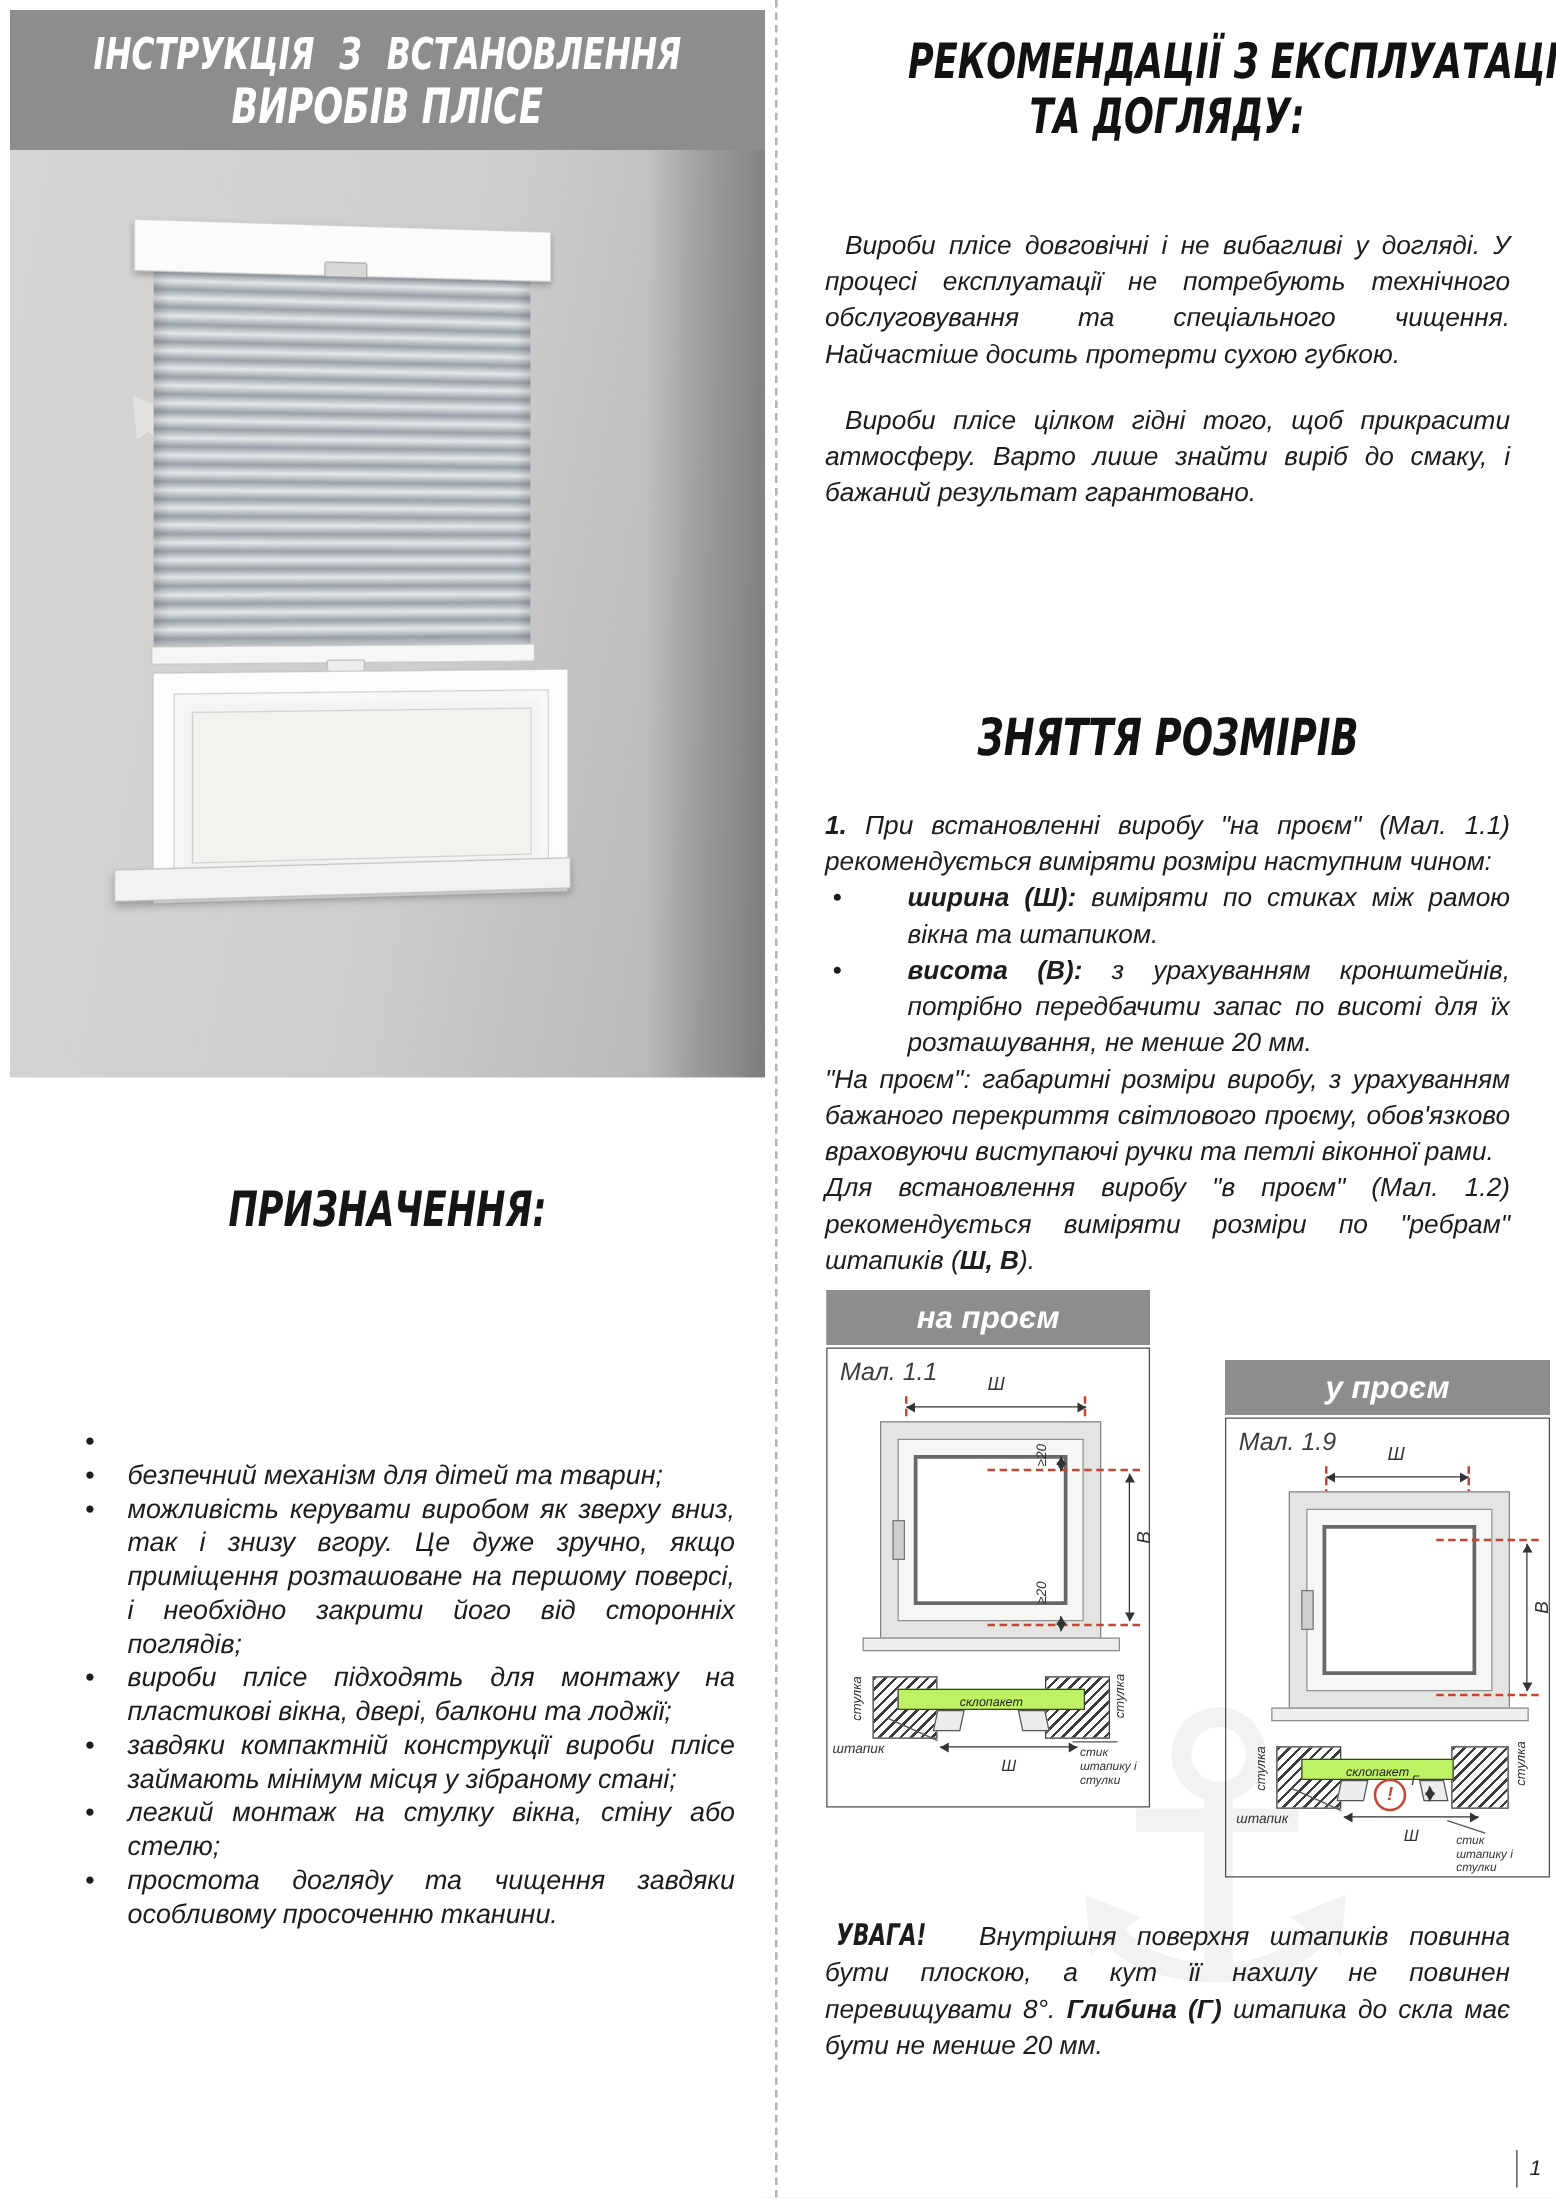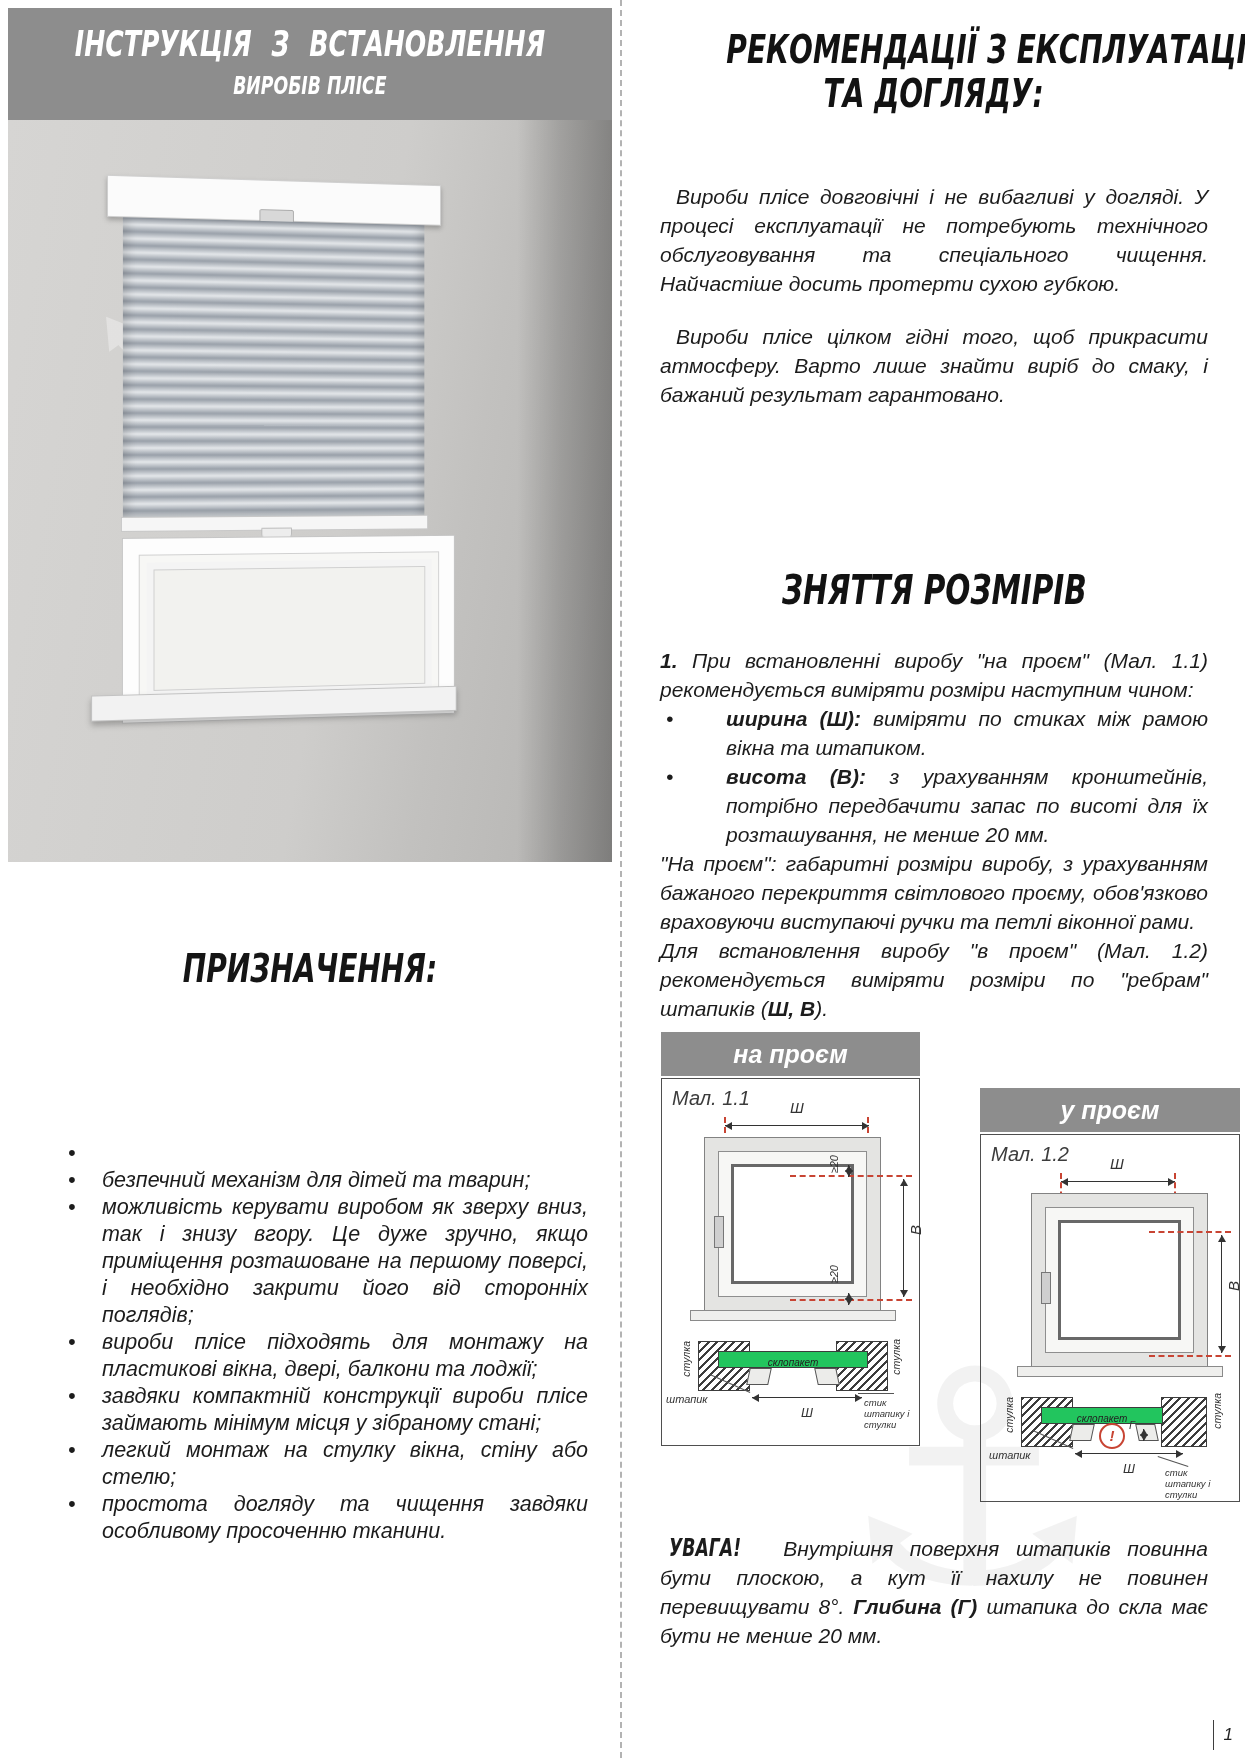--- a/index.html
+++ b/index.html
@@ -7,21 +7,21 @@
         font-family:"Liberation Sans",sans-serif;color:#1c1c1c;overflow:hidden;font-style:italic;}
   .abs{position:absolute;}
   .cond{font-family:"DejaVu Sans",sans-serif;font-weight:bold;font-stretch:condensed;}
   .sq{display:inline-block;transform:scaleX(0.8);transform-origin:center;white-space:nowrap;}
   .just{text-align:justify;}
   .b{font-weight:bold;}
   
   .lhead{left:8px;top:8px;width:604px;height:112px;background:#8d8d8d;color:#fff;
          display:flex;flex-direction:column;justify-content:center;align-items:center;text-align:center;}
   .lhead .l1{font-size:35px;line-height:44px;word-spacing:14px;}
-  .lhead .l2{font-size:24px;line-height:40px;}
+  .lhead .l2{font-size:39px;line-height:40px;}
   
   .photo{left:8px;top:120px;width:604px;height:742px;background:linear-gradient(100deg,#d6d5d3 0%,#cecdcb 55%,#c2c1bf 72%,#b4b3b1 100%);overflow:hidden;}
   .corner{right:0;top:0;width:95px;height:100%;background:linear-gradient(to right,rgba(0,0,0,0) 0%,rgba(0,0,0,0.16) 45%,rgba(0,0,0,0.30) 100%);}
   .wm{font-family:"DejaVu Sans",sans-serif;line-height:1;pointer-events:none;}
   .winunit{left:105px;top:55px;width:335px;height:560px;transform:perspective(1100px) rotateY(7deg);transform-origin:left center;}
   .cornice{left:-6px;top:0;width:347px;height:40px;background:#fbfbfb;border:1px solid #cfcfcf;box-shadow:0 3px 5px rgba(0,0,0,0.25);}
   .chandle{left:150px;top:30px;width:34px;height:12px;background:#d8d8d8;border:1px solid #aaa;border-radius:2px;}
   .blind{left:10px;top:42px;width:315px;height:300px;
          background:repeating-linear-gradient(to bottom,#99a0a9 0px,#e4e7ea 7px,#99a0a9 14px);
          box-shadow:inset 6px 0 8px rgba(0,0,0,0.12), inset -6px 0 8px rgba(0,0,0,0.12);}
@@ -68,21 +68,21 @@
   .varrow:before{top:0;border-bottom:7px solid #333;}
   .varrow:after{bottom:0;border-top:7px solid #333;}
   .rdv{width:0;border-left:2.5px dashed #c84433;}
   .rdh{height:0;border-top:2.5px dashed #c84433;}
   .dwall{background:#e4e4e2;border:1px solid #828282;}
   .dframe{position:absolute;inset:13px;background:#f7f7f5;border:1px solid #8e8e8e;}
   .dglass{position:absolute;inset:12px;background:#ffffff;border:3px solid #686868;}
   .dhandle{position:absolute;left:-5px;top:64px;width:8px;height:30px;background:#cfcfcf;border:1px solid #777;}
   .dsill{background:#efefed;border:1px solid #8a8a8a;}
   .hatch{background:repeating-linear-gradient(135deg,#3c3c3c 0,#3c3c3c 2px,#ffffff 2px,#ffffff 6px);border:1px solid #3c3c3c;}
-  .gbar{background:#22c55e;border:1px solid #3c3c3c;text-align:center;}
+  .gbar{background:#bef264;border:1px solid #3c3c3c;text-align:center;}
   .gbar span{font-size:10px;color:#222;line-height:15px;}
   .trap{background:#ececea;border:1px solid #555;}
   .vtext{writing-mode:vertical-rl;transform:rotate(180deg);}
   .cline{border-top:1.2px solid #555;height:0;}
   .warncircle{width:22px;height:22px;border:2.5px solid #c84433;border-radius:50%;color:#c84433;
               font-weight:bold;font-size:15px;text-align:center;line-height:21px;background:rgba(255,255,255,0.85);}
   .styk{font-size:9.5px;line-height:1.18;color:#333;}
   .attn{left:660px;top:1534px;width:548px;}
   .attn p{margin:0;}
   .attnlab{font-size:24px;letter-spacing:0;}
@@ -220,21 +220,21 @@
       <div class="abs harrow" style="left:90px;top:318px;width:110px;"></div>
       <div class="abs slab" style="left:90px;top:326px;width:110px;text-align:center;font-size:13px;">Ш</div>
       <div class="abs cline" style="left:196px;top:314px;width:36px;"></div>
       <div class="abs styk" style="left:202px;top:318px;width:54px;">стик штапику і стулки</div>
     </div>
   </div>
 
   <div class="abs dbox" style="left:944px;top:1088px;width:260px;z-index:1;margin-left:36px;">
     <div class="dhead">у проєм</div>
     <div class="dbody">
-      <div class="abs dcap">Мал. 1.2</div>
+      <div class="abs dcap">Мал. 1.9</div>
       <div class="abs dlab" style="left:66px;top:20px;width:140px;text-align:center;">Ш</div>
       <div class="abs harrow" style="left:80px;top:46px;width:114px;"></div>
       <div class="abs rdv" style="left:79px;top:38px;height:52px;"></div>
       <div class="abs rdv" style="left:193px;top:38px;height:52px;"></div>
 
       <div class="abs dwall" style="left:50px;top:58px;width:175px;height:172px;">
         <div class="dframe">
           <div class="dglass"></div>
           <div class="dhandle"></div>
         </div>

